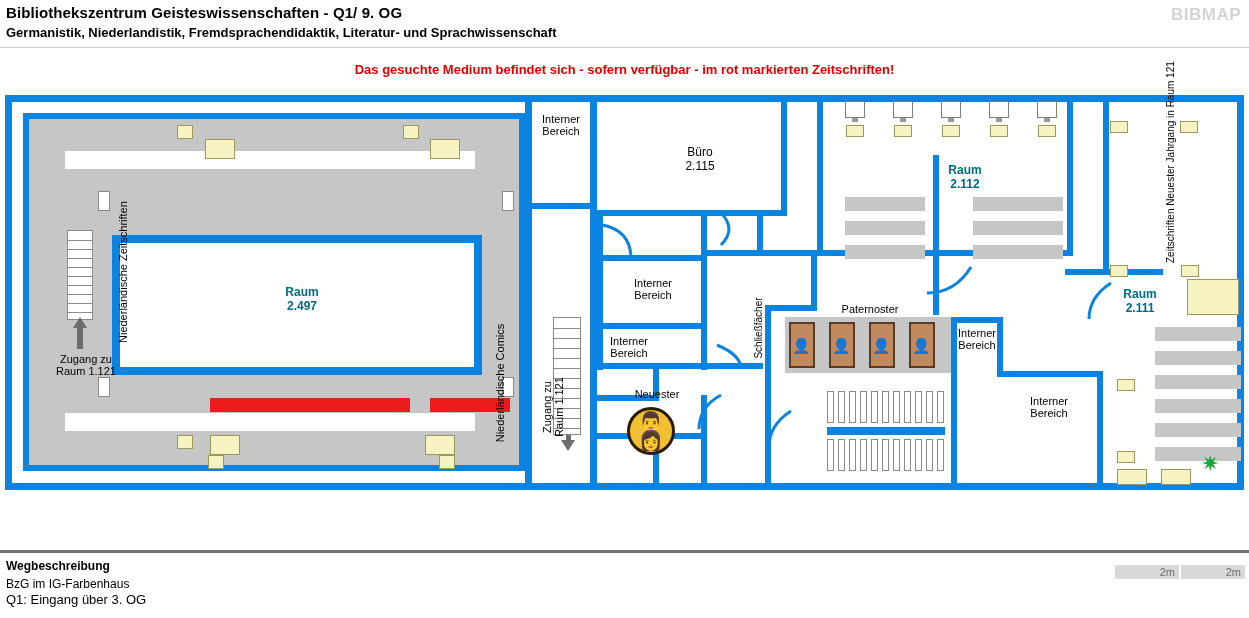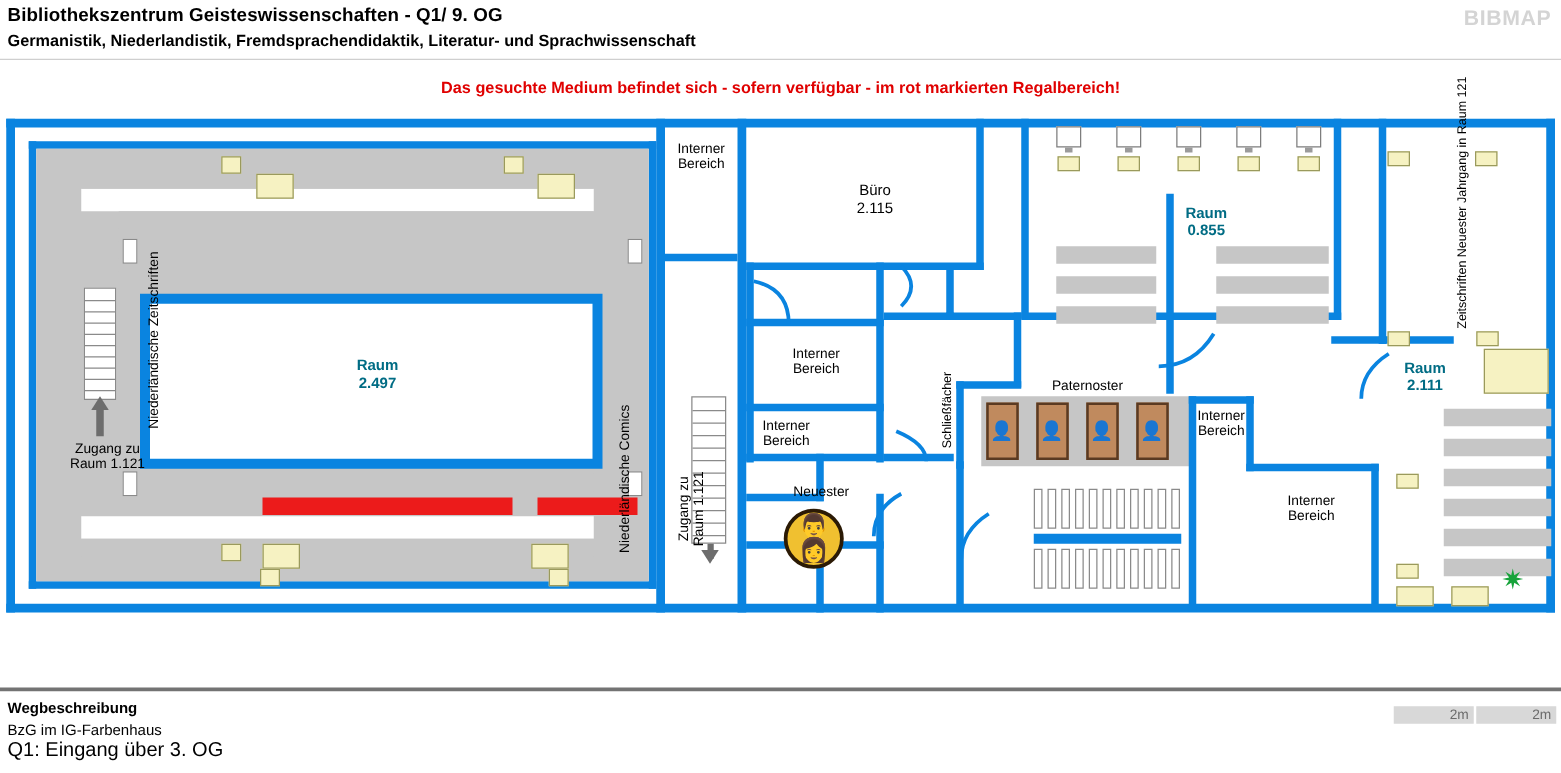--- a/index.html
+++ b/index.html
@@ -194,21 +194,21 @@
     width: 1249px;
     border-top: 3px solid #737373;
   }
   .foot-title {
     position: absolute;
     left: 6px; top: 6px;
     font-size: 12px;
     font-weight: bold;
   }
   .foot-l1 { position: absolute; left: 6px; top: 24px; font-size: 12px; }
-  .foot-l2 { position: absolute; left: 6px; top: 39px; font-size: 16px; }
+  .foot-l2 { position: absolute; left: 6px; top: 39px; font-size: 13px; }
 
   .scalebar { position: absolute; top: 12px; height: 14px; }
   .scalebar .bar {
     position: absolute; left: 0; top: 0;
     width: 100%; height: 14px;
     background: #d8d8d8;
   }
   .scalebar .txt {
     position: absolute;
     right: 4px; top: 0px;
@@ -221,21 +221,21 @@
 <body>
 
 <div class="page">
 
   <div class="header">
     <div class="title">Bibliothekszentrum Geisteswissenschaften - Q1/ 9. OG</div>
     <div class="subtitle">Germanistik, Niederlandistik, Fremdsprachendidaktik, Literatur-  und  Sprachwissenschaft</div>
     <div class="brand">BIBMAP</div>
   </div>
 
-  <div class="notice">Das gesuchte Medium befindet sich - sofern verfügbar -  im rot markierten Regalbereich!</div>
+  <div class="notice">Das gesuchte Medium befindet sich - sofern verfügbar -  im rot markierten Zeitschriften!</div>
 
   <div class="map">
 
     <div class="blue" style="left:0;top:0;width:1239px;height:7px;"></div>
     <div class="blue" style="left:0;top:0;width:7px;height:395px;"></div>
     <div class="blue" style="left:0;top:388px;width:1239px;height:7px;"></div>
     <div class="blue" style="left:1232px;top:0;width:7px;height:395px;"></div>
 
     <div class="blue" style="left:18px;top:18px;width:502px;height:6px;"></div>
     <div class="blue" style="left:18px;top:18px;width:6px;height:358px;"></div>
@@ -409,21 +409,21 @@
       <div class="col" style="left:99px"></div>
         <div class="col" style="left:110px"></div>
     </div>
 
     <div class="blue" style="left:812px;top:0;width:6px;height:160px;"></div>
     <div class="blue" style="left:812px;top:155px;width:256px;height:6px;"></div>
     <div class="blue" style="left:1062px;top:0;width:6px;height:161px;"></div>
 
     <div class="lbl-room" style="left:905px;top:68px;width:110px;">
       <span>Raum</span><br>
-      <span>0.855</span>
+      <span>2.112</span>
     </div>
 
     <div class="pc" style="left:840px;top:6px;">
         <div class="screen"></div>
         <div class="stand"></div>
       </div>
     <div class="pc" style="left:888px;top:6px;">
         <div class="screen"></div>
         <div class="stand"></div>
       </div>

